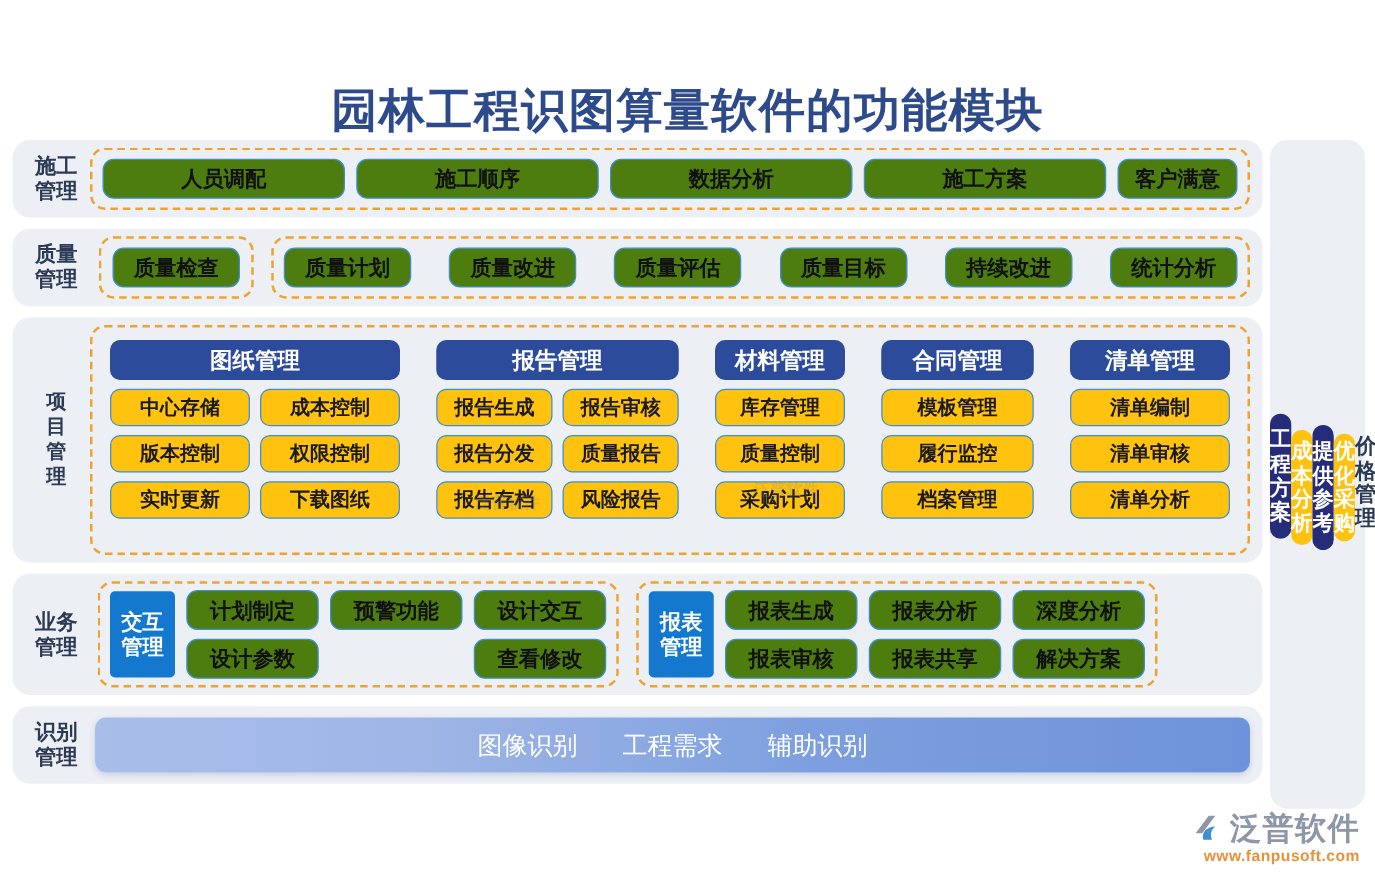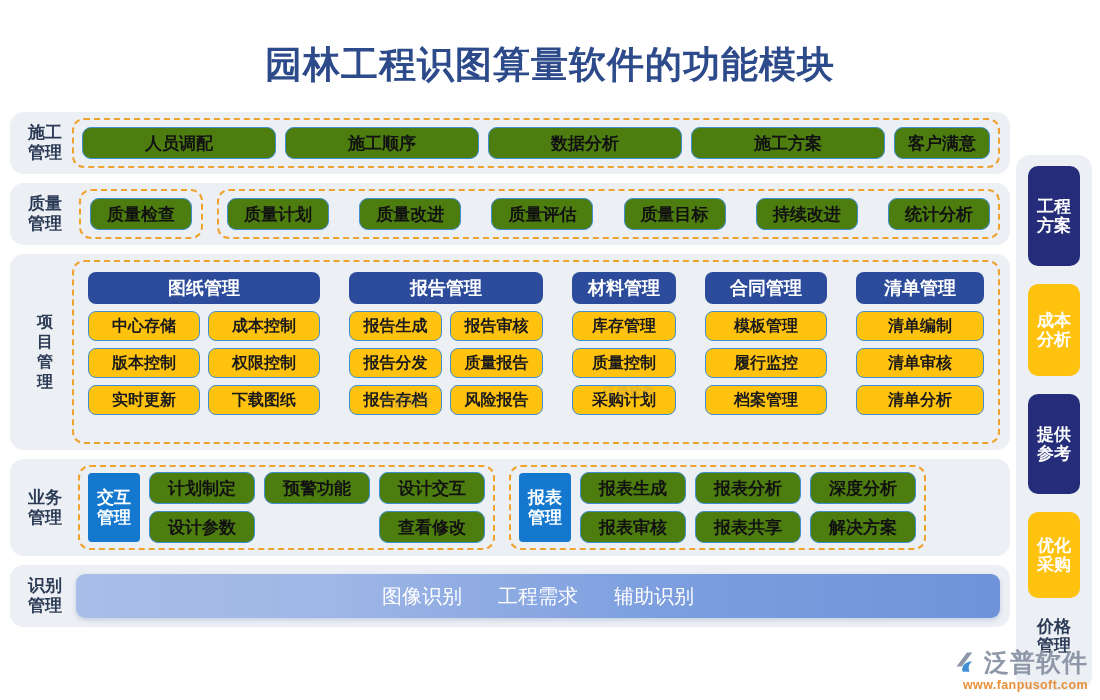--- a/index.html
+++ b/index.html
@@ -7,40 +7,39 @@
   html, body {
     width: 1100px; height: 700px;
     background: #ffffff;
     font-family: "Liberation Sans", "DejaVu Sans", sans-serif;
     overflow: hidden;
   }
   #page { position: relative; width: 1100px; height: 700px; background:#fff; }
 
   
   .title {
-    position: absolute; left: 0; top: 40px; width: 1100px;
+    position: absolute; left: 0; top: 64px; width: 1100px;
     text-align: center;
     font-size: 37px; font-weight: bold; letter-spacing: 1px;
     color: #2d4a8a;
     white-space: nowrap;
   }
 
   
   .board {
     position: absolute; left: 10px; top: 112px;
     width: 1000px; height: 535px;
     display: flex; flex-direction: column; gap: 9px;
   }
   .rail {
     position: absolute; left: 1016px; top: 112px;
     width: 76px; height: 535px;
     background: #eceff4; border-radius: 14px;
-    display: flex; flex-direction: column; align-items: center;
+    display: flex; align-items: center;
     padding: 11px 0 8px 0;
-    margin-top: 43px;
   }
 
   
   .section {
     background: #eceff4; border-radius: 14px;
     display: flex; align-items: center;
     padding: 0 10px 0 0;
     position: relative;
   }
   .sec-sm { height: 62px; }

